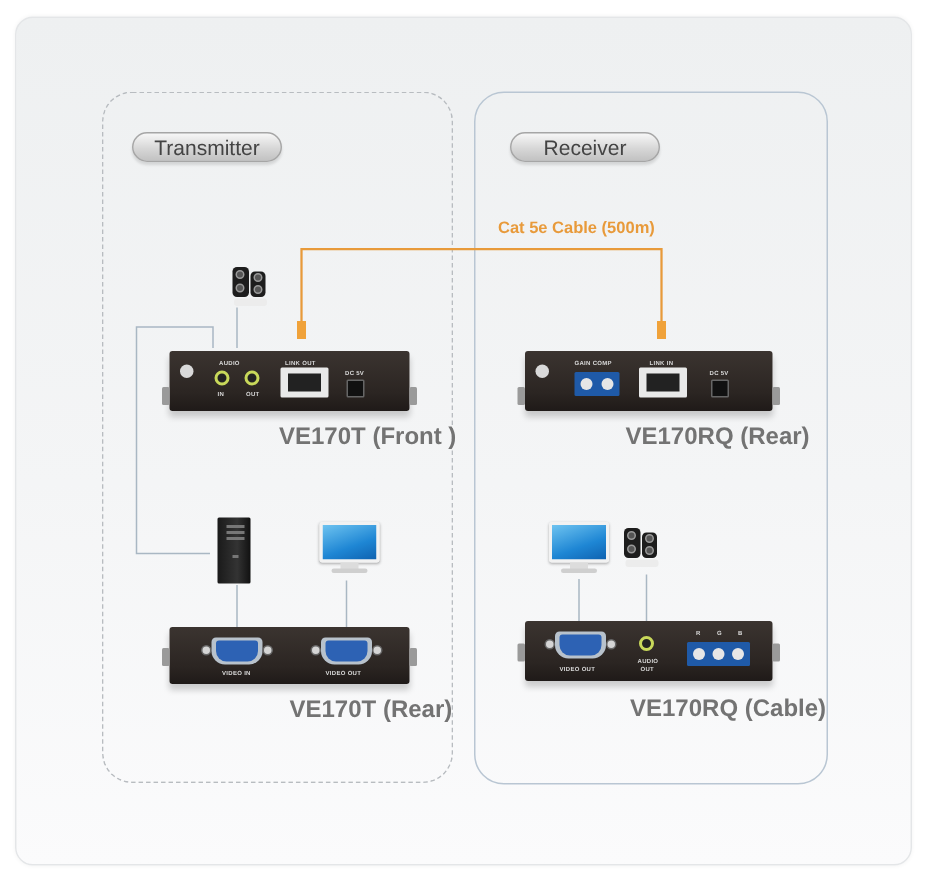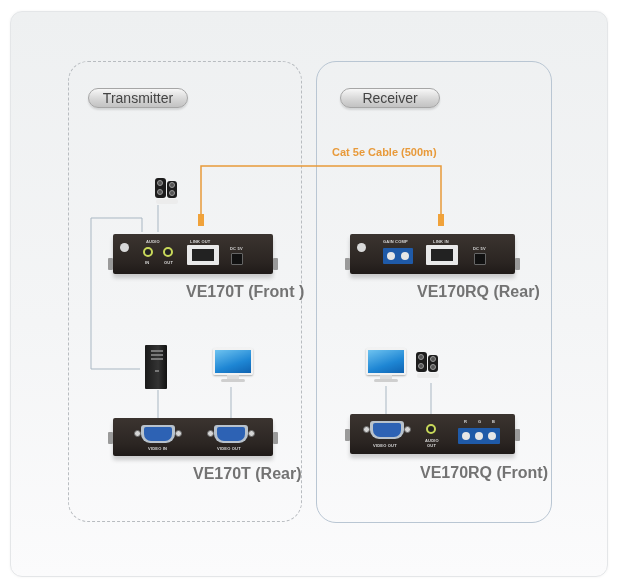--- a/index.html
+++ b/index.html
@@ -186,13 +186,13 @@
   <div class="tiny" style="left:77px;top:29px;">OUT</div>
   <div class="tiny" style="left:114px;top:5px;">R</div>
   <div class="tiny" style="left:128px;top:5px;">G</div>
   <div class="tiny" style="left:142px;top:5px;">B</div>
   <div class="terminal" style="left:108px;top:14px;width:42px;">
     <div class="tscrew" style="left:4px;"></div>
       <div class="tscrew" style="left:17px;"></div>
       <div class="tscrew" style="left:30px;"></div>
   </div>
 </div>
-<div class="label" style="left:420px;top:464px;">VE170RQ (Front)</div>
+<div class="label" style="left:420px;top:464px;">VE170RQ (Cable)</div>
 
 </body></html>

